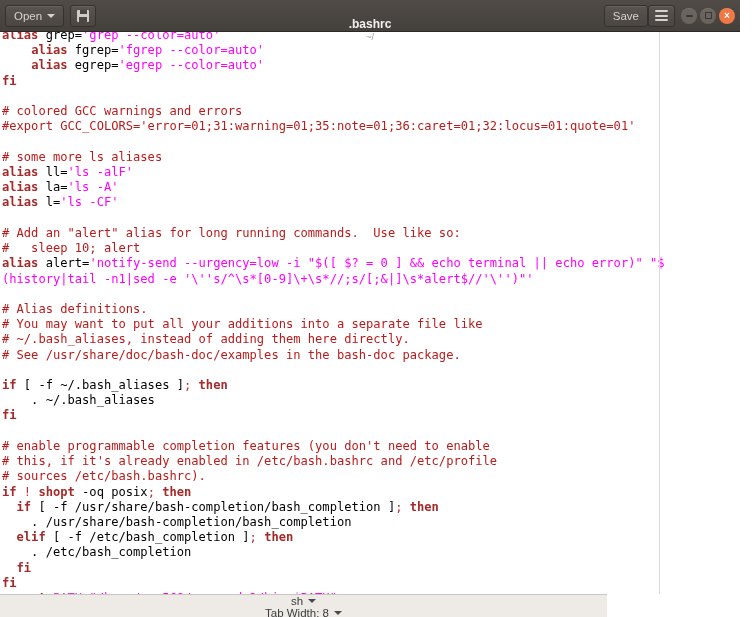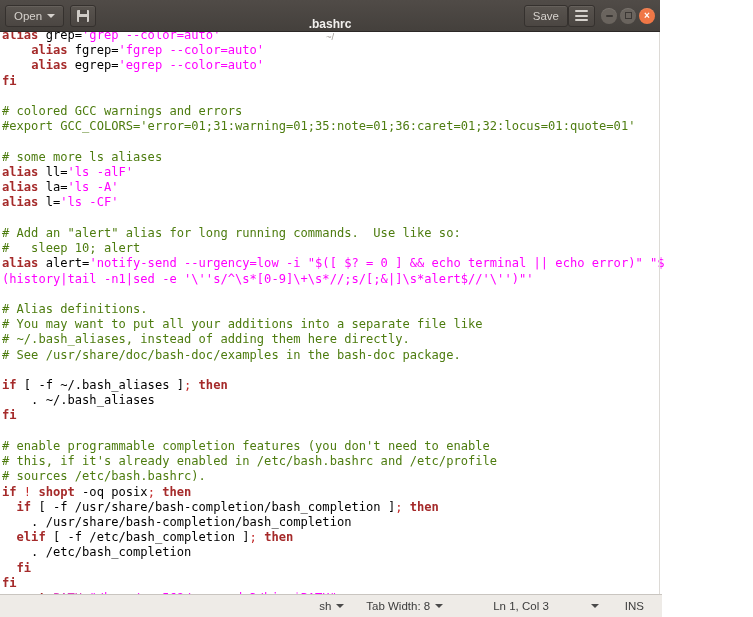--- a/index.html
+++ b/index.html
@@ -11,21 +11,21 @@
     width: 753px;
     height: 617px;
     overflow: hidden;
     font-family: "Liberation Sans", sans-serif;
     -webkit-font-smoothing: antialiased;
   }
 
   
   #titlebar {
     height: 32px;
-    width: 660px;
+    width: 740px;
     box-sizing: border-box;
     background: linear-gradient(to bottom, #504b47 0%, #44403c 100%);
     border-bottom: 1px solid #2c2826;
     display: flex;
     align-items: center;
     padding: 0 5px;
     position: relative;
     user-select: none;
   }
   .tb-left { display: flex; align-items: center; gap: 6px; z-index: 2; }
@@ -137,44 +137,45 @@
     padding-left: 2px;
     color: #000000;
     -webkit-font-smoothing: none;
   }
   #code .ln { height: 15.22px; }
 
   
   .kw   { color: #a52a2a; font-weight: bold; }   
   .op   { color: #c32a2a; }                      
   .str  { color: #ff00ff; }                      
-  .cmt  { color: #4d7c0f; }                      
+  .cmt  { color: #b91c1c; }                      
   .var  { color: #e040c0; }                      
   .pln  { color: #000000; }
 
   
   #scroll-gutter {
     position: absolute;
     top: 0; right: 7px;
     width: 1px; height: 562px;
     background: #dddad6;
   }
 
   
   #statusbar {
     height: 23px;
-    width: 662px;
+    width: 607px;
     box-sizing: border-box;
     background: #eeebe7;
     border-top: 1px solid #c9c5c0;
     display: flex;
     align-items: center;
     font-size: 11.5px;
     color: #3c3c3c;
     user-select: none;
+    flex-direction: column;
   }
   #statusbar .sb-spacer { flex: 1; }
   .sb-item {
     display: flex; align-items: center;
     padding: 0 4px;
     white-space: nowrap;
     cursor: default;
   }
   .sb-caret {
     display:inline-block; width:0; height:0;

